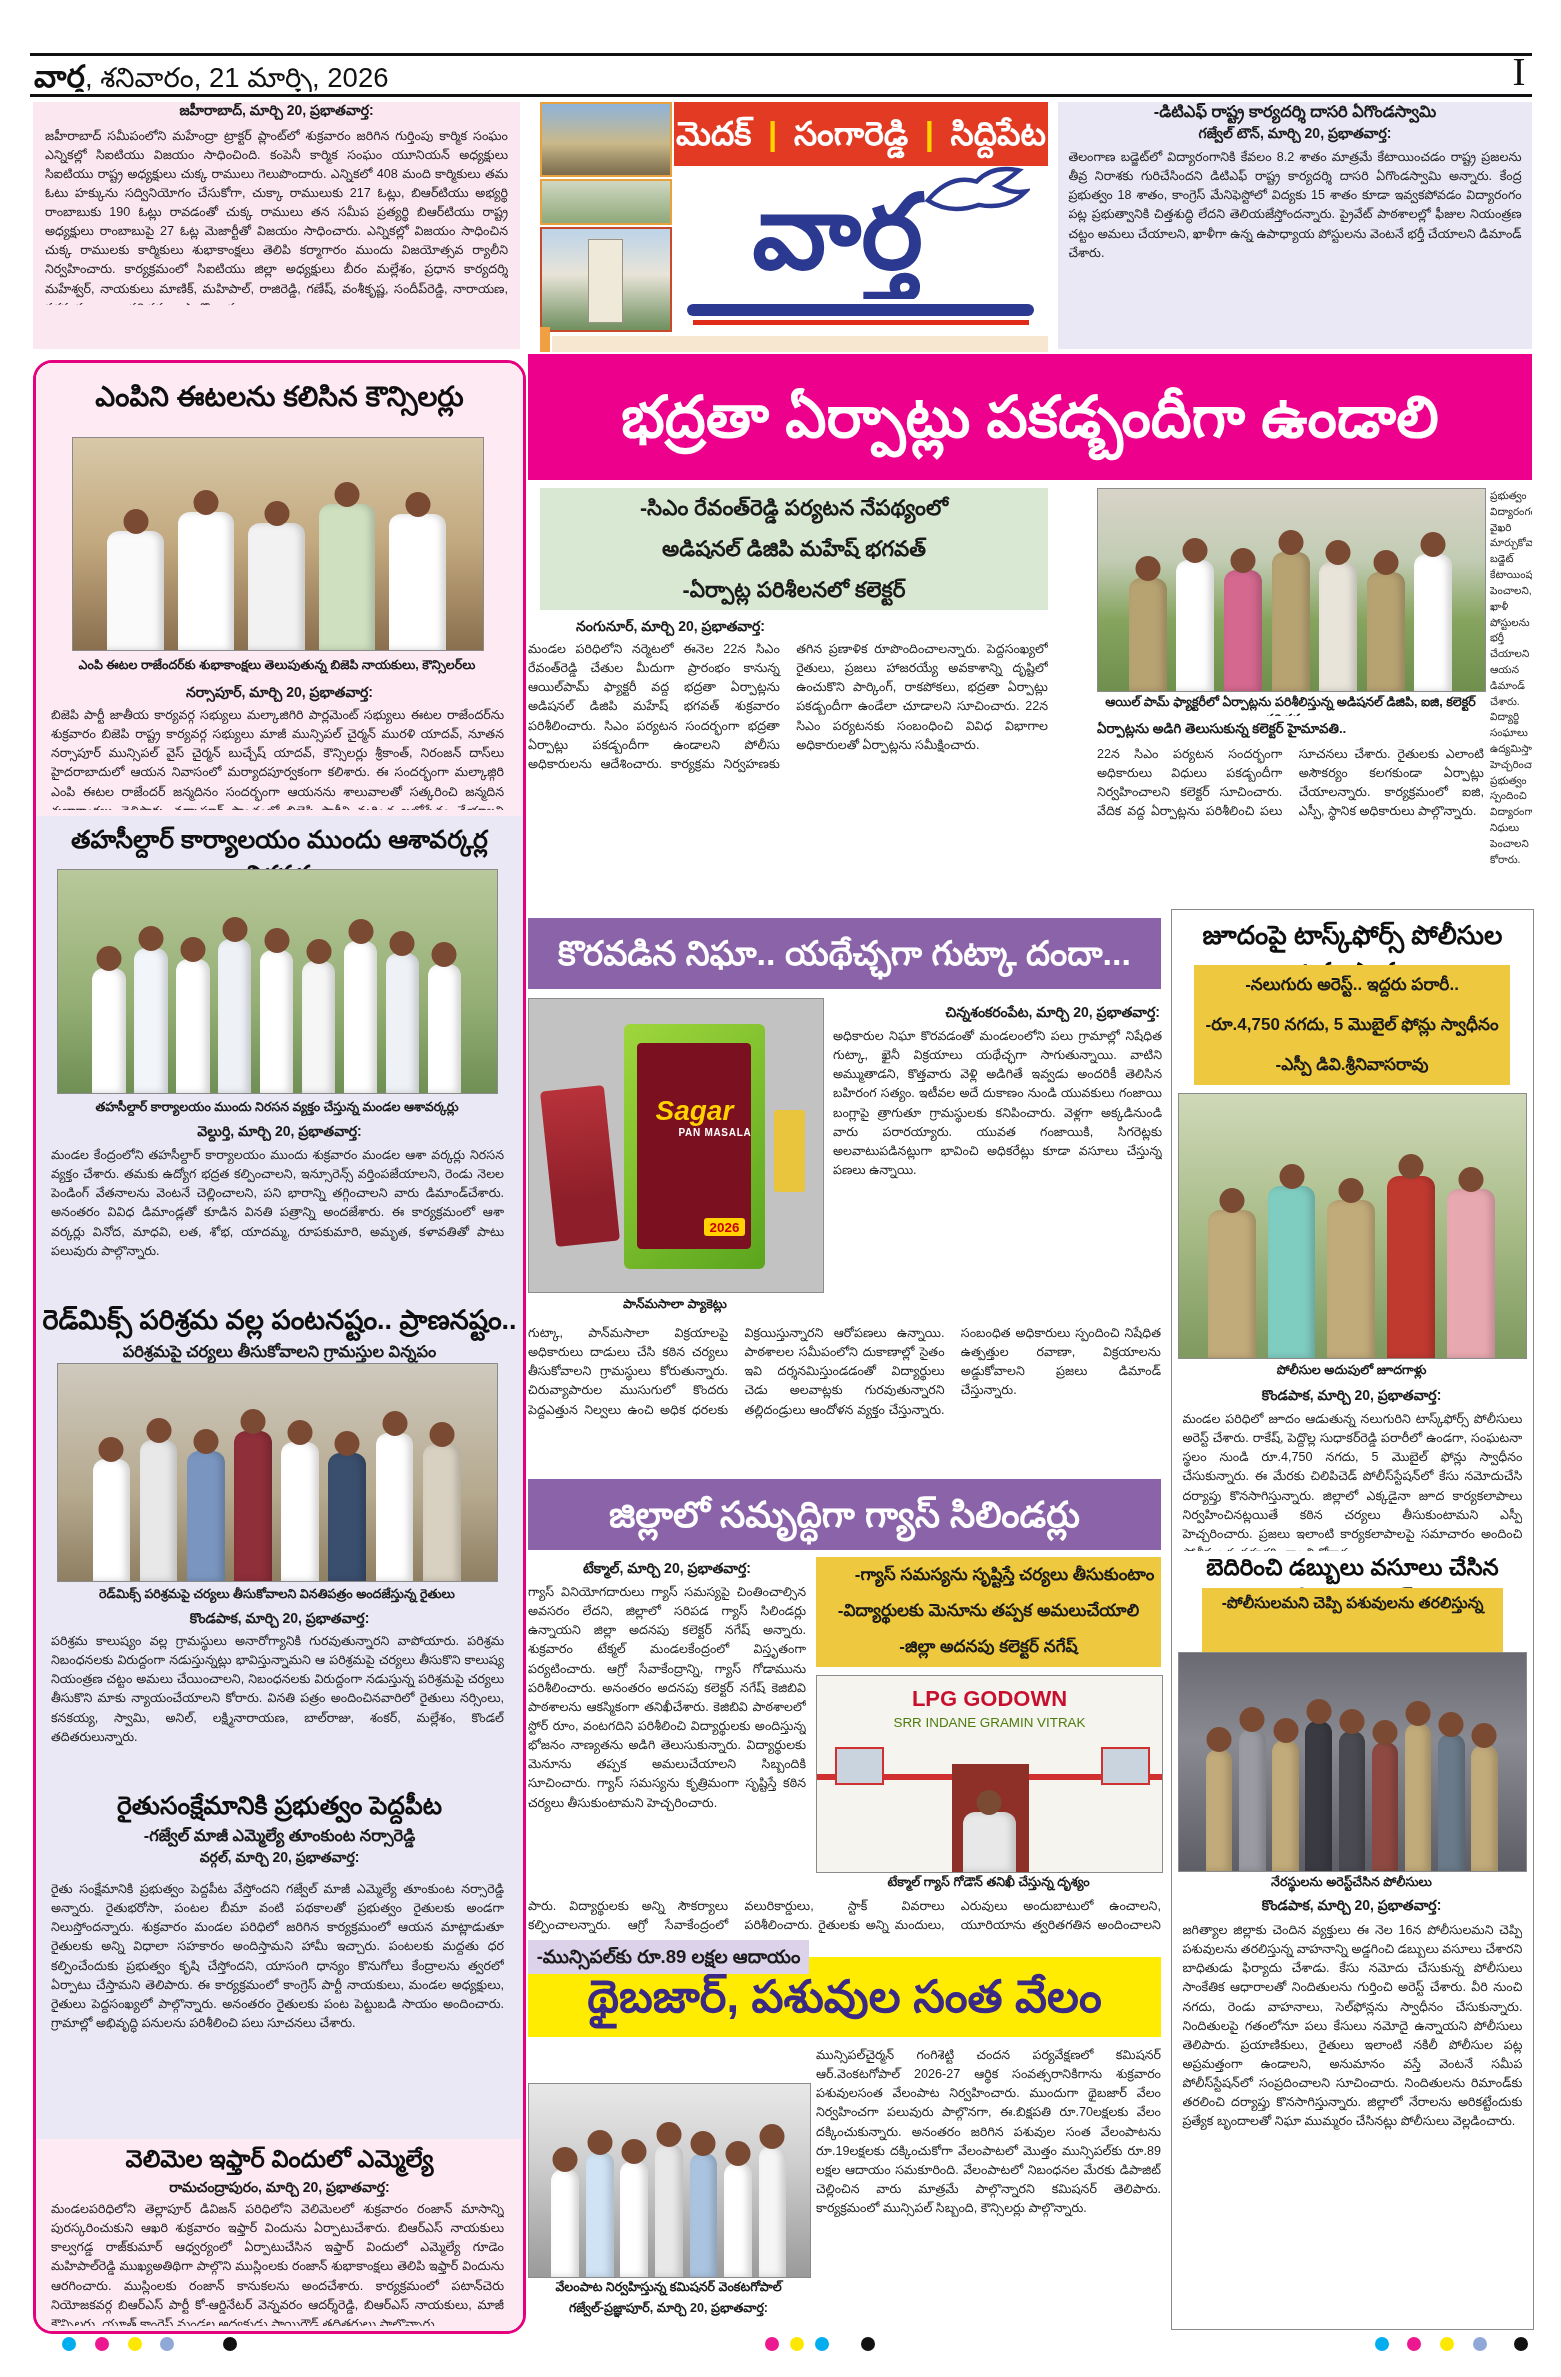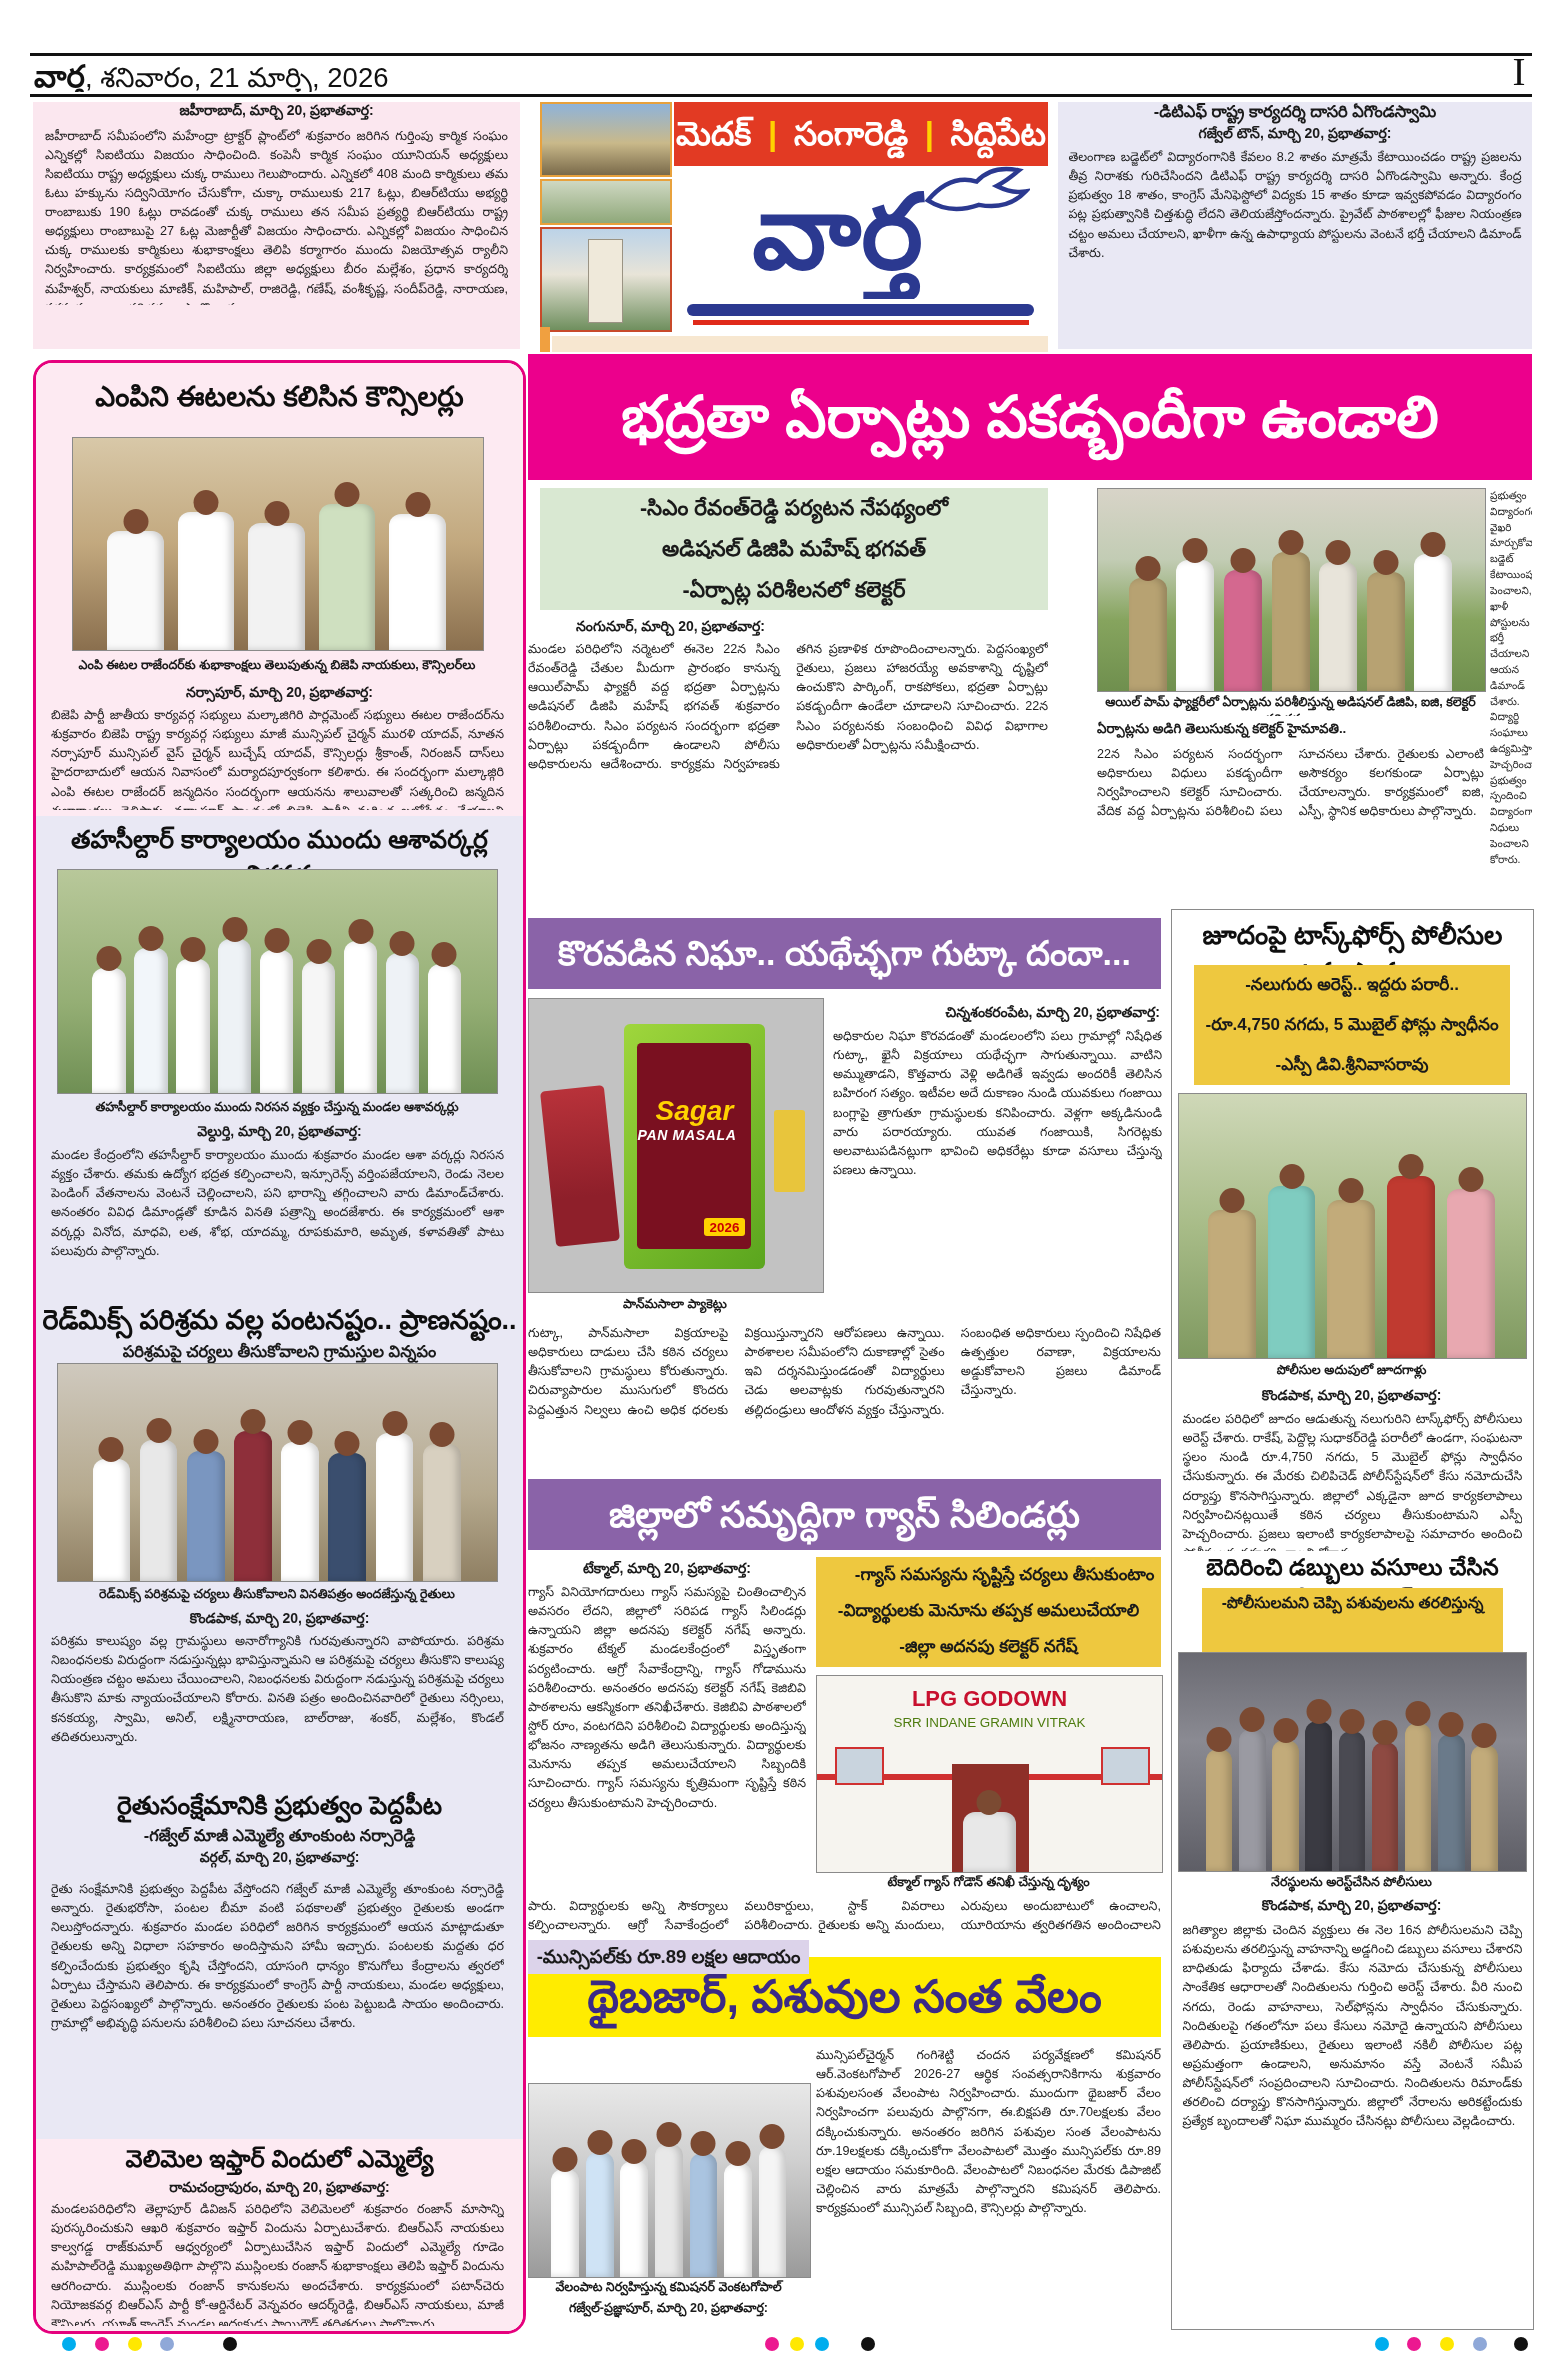--- a/index.html
+++ b/index.html
@@ -162,21 +162,21 @@
     <div class="body-text" style="position:absolute;left:15px;top:61px;width:453px;height:126px;">మండలపరిధిలోని తెల్లాపూర్ డివిజన్ పరిధిలోని వెలిమెలలో శుక్రవారం రంజాన్ మాసాన్ని పురస్కరించుకుని ఆఖరి శుక్రవారం ఇఫ్తార్ విందును ఏర్పాటుచేశారు. బిఆర్ఎస్ నాయకులు కాల్వగడ్డ రాజ్‌కుమార్ ఆధ్వర్యంలో ఏర్పాటుచేసిన ఇఫ్తార్ విందులో ఎమ్మెల్యే గూడెం మహిపాల్‌రెడ్డి ముఖ్యఅతిథిగా పాల్గొని ముస్లింలకు రంజాన్ శుభాకాంక్షలు తెలిపి ఇఫ్తార్ విందును ఆరగించారు. ముస్లింలకు రంజాన్ కానుకలను అందచేశారు. కార్యక్రమంలో పటాన్‌చెరు నియోజకవర్గ బిఆర్ఎస్ పార్టీ కో-ఆర్డినేటర్ వెన్నవరం ఆదర్శ్‌రెడ్డి, బిఆర్ఎస్ నాయకులు, మాజీ కౌన్సిలర్లు, యూత్ కాంగ్రెస్ మండల అధ్యక్షుడు సాయిగౌడ్ తదితరులు పాల్గొన్నారు.</div>
   </div>
 </div>
 
 <div class="abs banner sectionhead" style="left:528px;top:918px;width:633px;height:71px;font-size:34px;line-height:71px;white-space:nowrap;">కొరవడిన నిఘా.. యథేచ్ఛగా గుట్కా దందా...</div>
 <div class="ph abs" style="left:528px;top:998px;width:294px;height:293px;background:#c2c2c2;">
   <div class="abs" style="left:19.3px;top:89px;width:64px;height:156px;background:linear-gradient(180deg,#b8323a 0%,#8e1f2a 70%);border-radius:4.5px;transform:rotate(-6deg);"></div>
   <div class="abs" style="left:95px;top:25px;width:141px;height:245px;background:linear-gradient(135deg,#9fd63c 0%,#5aa51e 100%);border-radius:6px;">
     <div class="abs" style="left:13.4px;top:19.3px;width:114px;height:206px;background:#7a1020;border-radius:4.5px;">
       <div style="text-align:center;margin-top:52px;font-size:28px;font-weight:bold;font-style:italic;color:#ffd200;">Sagar</div>
-      <div style="text-align:left;font-size:14px;font-weight:bold;color:#ffffff;letter-spacing:0.7px;font-style:italic;">PAN MASALA</div>
+      <div style="text-align:right;font-size:10px;font-weight:bold;color:#ffffff;letter-spacing:0.7px;">PAN MASALA</div>
       <div style="position:absolute;right:6px;bottom:13px;background:#ffd200;color:#c00;font-size:13.4px;font-weight:bold;padding:1.5px 6px;border-radius:3px;">2026</div>
     </div>
   </div>
   <div class="abs" style="left:245px;top:111px;width:31px;height:82px;background:#e8c53c;border-radius:3px;"></div>
 </div>
 <div class="abs caption" style="left:528px;top:1297px;width:294px;height:19.3px;">పాన్‌మసాలా ప్యాకెట్లు</div>
 <div class="abs dateline" style="left:833px;top:1004px;width:327px;text-align:right;">చిన్నశంకరంపేట, మార్చి 20, ప్రభాతవార్త:</div>
 <div class="abs body-text" style="left:833px;top:1027px;width:329px;height:264px;">అధికారుల నిఘా కొరవడంతో మండలంలోని పలు గ్రామాల్లో నిషేధిత గుట్కా, ఖైనీ విక్రయాలు యథేచ్ఛగా సాగుతున్నాయి. వాటిని అమ్ముతాడని, కొత్తవారు వెళ్లి అడిగితే ఇవ్వడు అందరికీ తెలిసిన బహిరంగ సత్యం. ఇటీవల అదే దుకాణం నుండి యువకులు గంజాయి బంగ్లాపై త్రాగుతూ గ్రామస్థులకు కనిపించారు. వెళ్లగా అక్కడినుండి వారు పరారయ్యారు. యువత గంజాయికి, సిగరెట్లకు అలవాటుపడినట్లుగా భావించి అధికరేట్లు కూడా వసూలు చేస్తున్న పణలు ఉన్నాయి.</div>
 <div class="abs body-text cols3" style="left:528px;top:1324px;width:633px;height:147px;">గుట్కా, పాన్‌మసాలా విక్రయాలపై అధికారులు దాడులు చేసి కఠిన చర్యలు తీసుకోవాలని గ్రామస్థులు కోరుతున్నారు. చిరువ్యాపారుల ముసుగులో కొందరు పెద్దఎత్తున నిల్వలు ఉంచి అధిక ధరలకు విక్రయిస్తున్నారని ఆరోపణలు ఉన్నాయి. పాఠశాలల సమీపంలోని దుకాణాల్లో సైతం ఇవి దర్శనమిస్తుండడంతో విద్యార్థులు చెడు అలవాట్లకు గురవుతున్నారని తల్లిదండ్రులు ఆందోళన వ్యక్తం చేస్తున్నారు. సంబంధిత అధికారులు స్పందించి నిషేధిత ఉత్పత్తుల రవాణా, విక్రయాలను అడ్డుకోవాలని ప్రజలు డిమాండ్ చేస్తున్నారు.</div>
 

